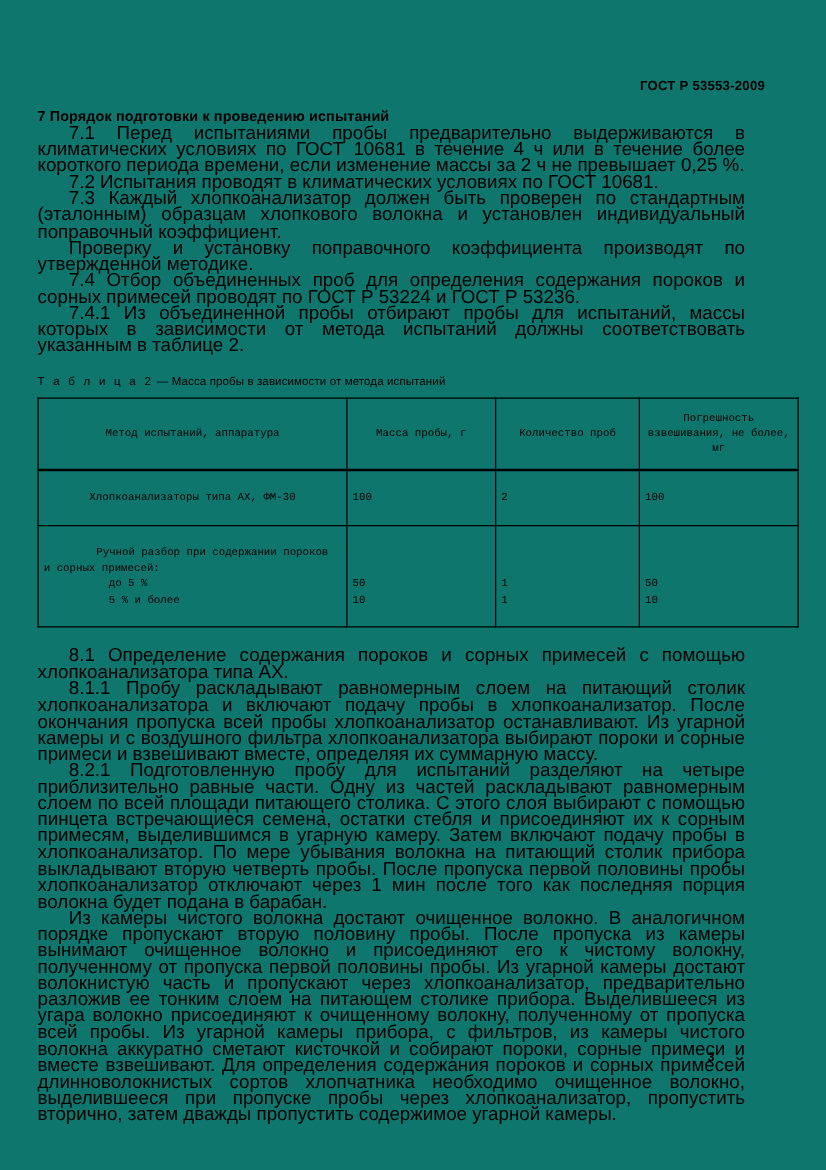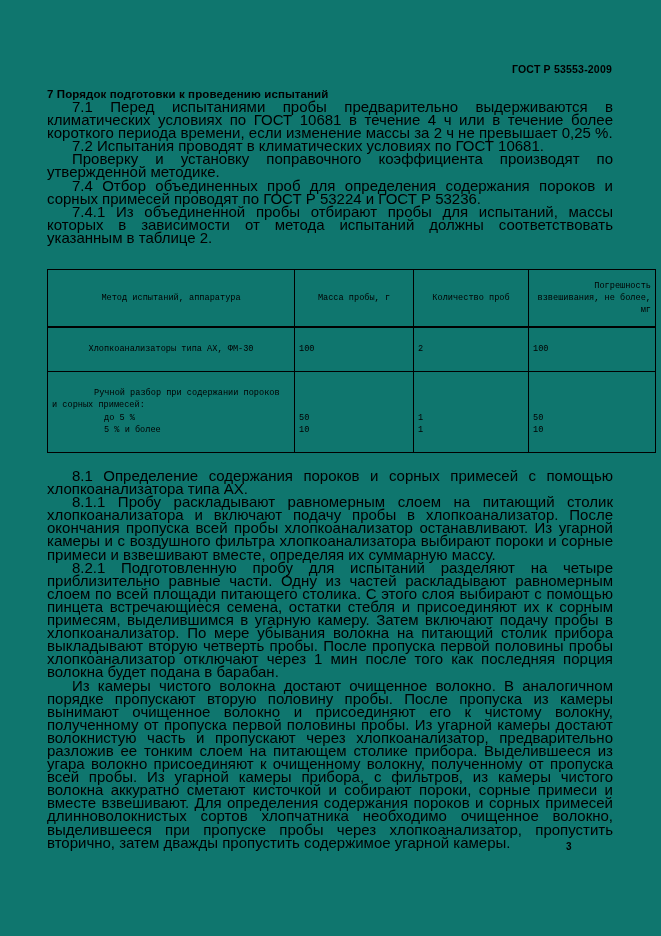--- a/index.html
+++ b/index.html
@@ -24,21 +24,21 @@
     position: absolute;
     top: 63px;
     right: 49px;
     font-size: 10.5px;
     font-weight: bold;
     letter-spacing: 0.2px;
     white-space: nowrap;
   }
   .content {
     position: absolute;
-    left: 47px;
+    left: 30px;
     top: 88px;
     width: 566px;
   }
   h2.section-heading {
     font-size: 11.5px;
     font-weight: bold;
     margin: 0;
     padding: 0;
     letter-spacing: 0.1px;
   }
@@ -89,21 +89,21 @@
   table.data-table thead th {
     height: 52px;
     text-align: center;
     line-height: 12px;
     padding: 2px 4px;
     border-bottom-width: 2px;
   }
   table.data-table thead th.col-method { width: 238px; }
   table.data-table thead th.col-mass   { width: 110px; }
   table.data-table thead th.col-count  { width: 106px; }
-  table.data-table thead th.col-err    { width: 118px; text-align: right; }
+  table.data-table thead th.col-err    { width: 118px; }
   table.data-table tbody td {
     padding: 15px 4px;
     line-height: 12.6px;
   }
   td.cell-center { }
   td.cell-label  { text-align: center; }
   td.cell-block  { text-align: left; padding-left: 10px; }
   .row2-label-line1 { display: block; text-indent: 42px; }
   .row2-label-line2 { display: block; text-indent: 0; }
   .row2-label-line3 { display: block; text-indent: 52px; }
@@ -126,29 +126,33 @@
   <div class="doc-header">ГОСТ Р 53553-2009</div>
 
   <div class="content">
 
     <h2 class="section-heading sec7-heading">7  Порядок подготовки к проведению испытаний</h2>
 
     <p class="para">7.1  Перед испытаниями пробы предварительно выдерживаются в климатических условиях по ГОСТ 10681 в течение 4 ч или в течение более короткого периода времени, если изменение массы за 2 ч не превышает 0,25 %.</p>
 
     <p class="para">7.2  Испытания проводят в климатических условиях по ГОСТ 10681.</p>
 
+    <p class="para">7.3  Каждый хлопкоанализатор должен быть проверен по стандартным (эталонным) образцам хлопкового волокна и установлен индивидуальный поправочный коэффициент.</p>
 
     <p class="para">Проверку и установку поправочного коэффициента производят по утвержденной методике.</p>
 
     <p class="para">7.4  Отбор объединенных проб для определения содержания пороков и сорных примесей проводят по ГОСТ Р 53224 и ГОСТ Р 53236.</p>
 
     <p class="para">7.4.1  Из объединенной пробы отбирают пробы для испытаний, массы которых в зависимости от метода испытаний должны соответствовать указанным в таблице 2.</p>
 
     <div style="height:17px"></div>
 
+    <div class="table-caption">
+      <span class="spaced">Т а б л и ц а  2</span><span> — </span><span>Масса пробы в зависимости от метода испытаний</span>
+    </div>
 
     <table class="data-table">
       <thead>
         <tr>
           <th class="col-method">Метод испытаний, аппаратура</th>
           <th class="col-mass">Масса пробы, г</th>
           <th class="col-count">Количество проб</th>
           <th class="col-err">Погрешность взвешивания, не более, мг</th>
         </tr>
       </thead>

